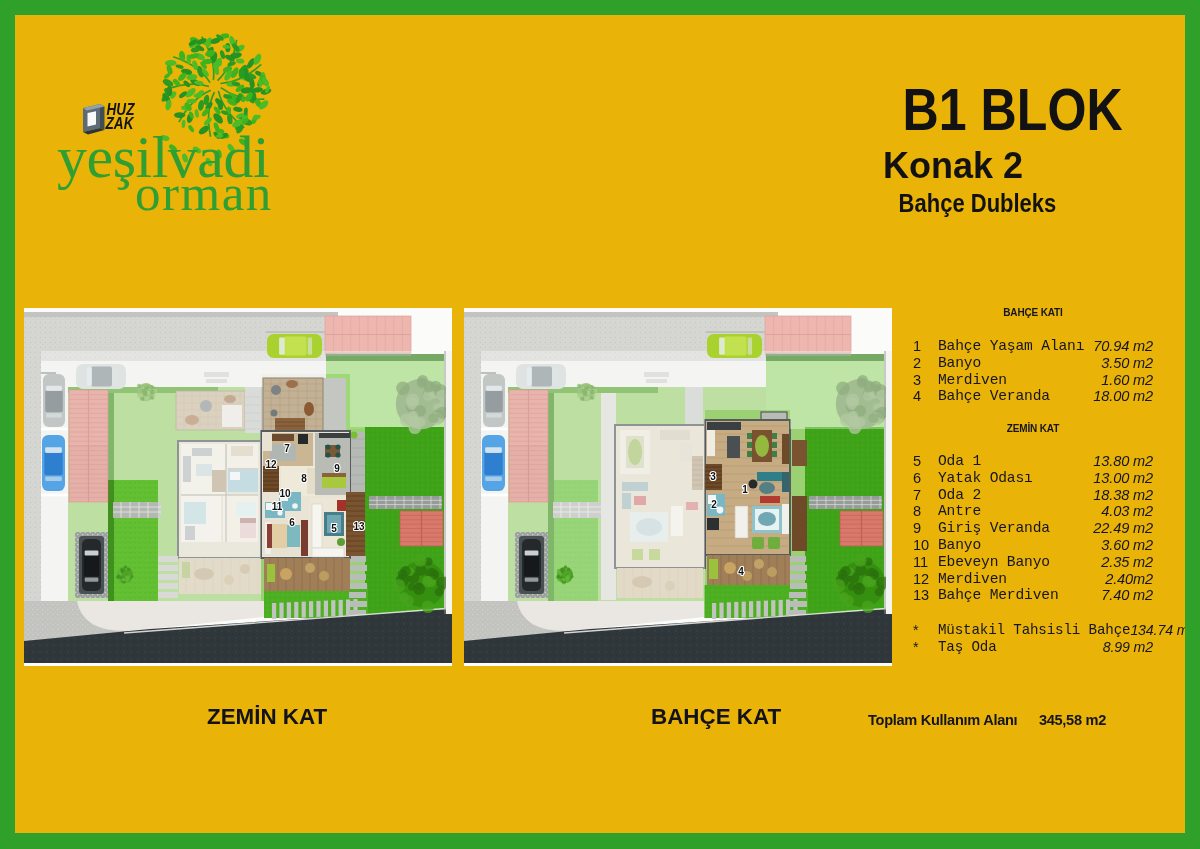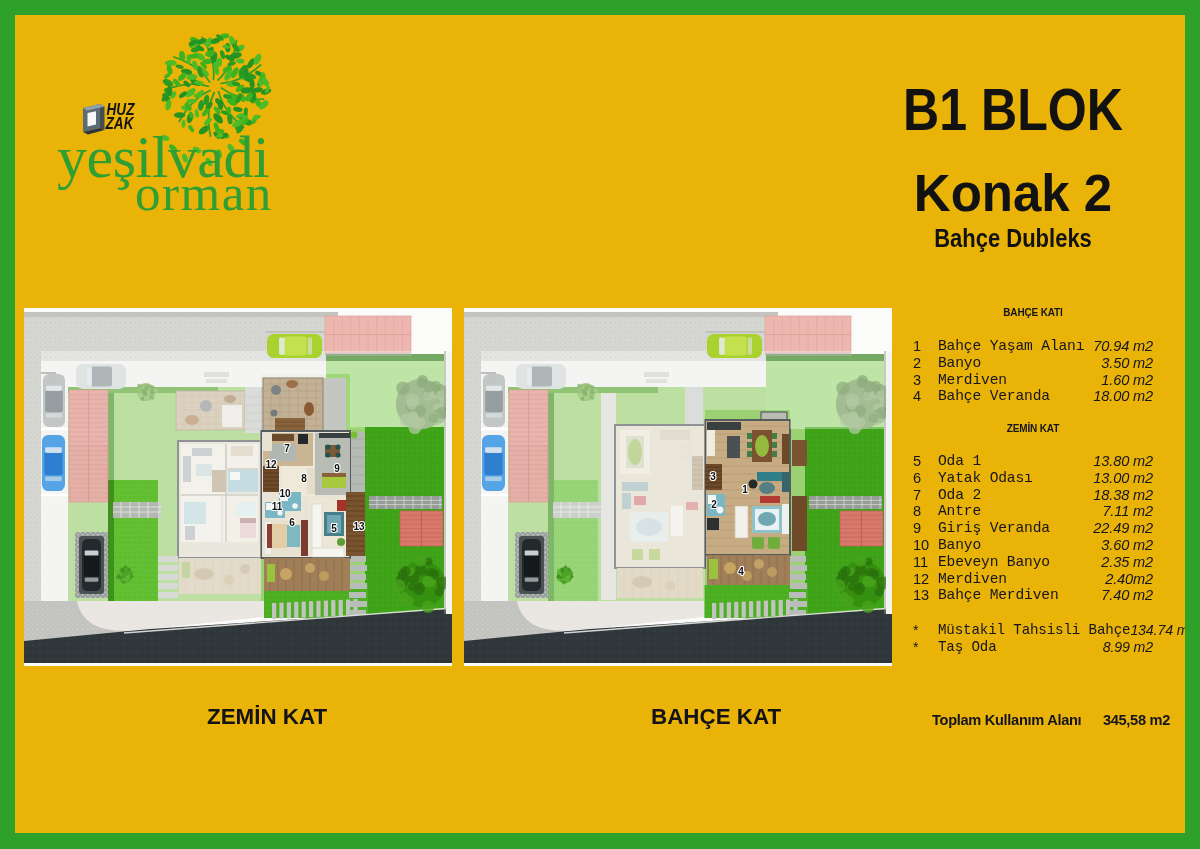--- a/index.html
+++ b/index.html
@@ -1,31 +1,31 @@
 <!DOCTYPE html>
 <html lang="tr"><head><meta charset="utf-8">
 <title>B1 Blok Konak 2</title>
 <style>
 html,body{margin:0;padding:0;width:1200px;height:849px;background:#fff;
 font-family:"Liberation Sans",sans-serif;}
 #page{position:relative;width:1200px;height:849px;overflow:hidden;background:#eab308;}
 #frame{position:absolute;inset:0;border:15px solid #2fa02a;border-bottom-width:16px;pointer-events:none;z-index:50;}
 .abs{position:absolute;}
-#titles{position:absolute;left:883px;top:81px;width:260px;text-align:center;color:#121212;}
+#titles{position:absolute;left:883px;top:81px;width:260px;color:#121212;}
 #titles .t1{font-size:59px;font-weight:bold;line-height:1;transform:scaleX(0.85);transform-origin:center;}
-#titles .t2{font-size:51px;font-weight:bold;margin-top:28px;line-height:1;}
+#titles .t2{font-size:36px;font-weight:bold;margin-top:8px;line-height:1;}
 #titles .t3{font-size:25px;font-weight:bold;margin-top:7px;line-height:1;transform:scaleX(0.88);transform-origin:center;}
 #list{position:absolute;left:913px;top:0;width:240px;color:#15151f;font-size:14.6px;letter-spacing:-0.15px;}
 #list .hdr{position:absolute;left:0;width:100%;text-align:center;font-weight:bold;font-size:10px;line-height:13px;}
 #list .row{display:flex;line-height:16.8px;}
 #list .sec{position:absolute;left:0;width:100%;}
 #list .no{width:12px;flex:none;text-align:left;}
 #list .nm{flex:1;padding-left:13px;white-space:nowrap;font-family:Liberation Mono, monospace;}
 #list .ar{flex:none;text-align:right;white-space:nowrap;font-style:italic;}
-#total{position:absolute;left:932px;top:712px;width:238px;display:flex;font-weight:bold;font-size:14.6px;letter-spacing:-0.3px;color:#15151f;}
+#total{position:absolute;left:868px;top:712px;width:238px;display:flex;font-weight:bold;font-size:14.6px;letter-spacing:-0.3px;color:#15151f;}
 #total .tl{flex:1;}
 .floorlabel{position:absolute;top:704px;font-size:22.4px;font-weight:bold;color:#121218;letter-spacing:0px;}
 </style></head>
 <body>
 <div id="page">
 
 <div id="frame"></div>
 
 <svg class="abs" style="left:40px;top:20px" width="300" height="270" viewBox="0 0 300 270">
 
@@ -1441,21 +1441,21 @@
           <span class="ar">13.00 m2</span>
         </div>
 <div class="row">
           <span class="no">7</span>
           <span class="nm">Oda 2</span>
           <span class="ar">18.38 m2</span>
         </div>
 <div class="row">
           <span class="no">8</span>
           <span class="nm">Antre</span>
-          <span class="ar">7.11 m2</span>
+          <span class="ar">4.03 m2</span>
         </div>
 <div class="row">
           <span class="no">9</span>
           <span class="nm">Giriş Veranda</span>
           <span class="ar">22.49 m2</span>
         </div>
 <div class="row">
           <span class="no">10</span>
           <span class="nm">Banyo</span>
           <span class="ar">3.60 m2</span>

